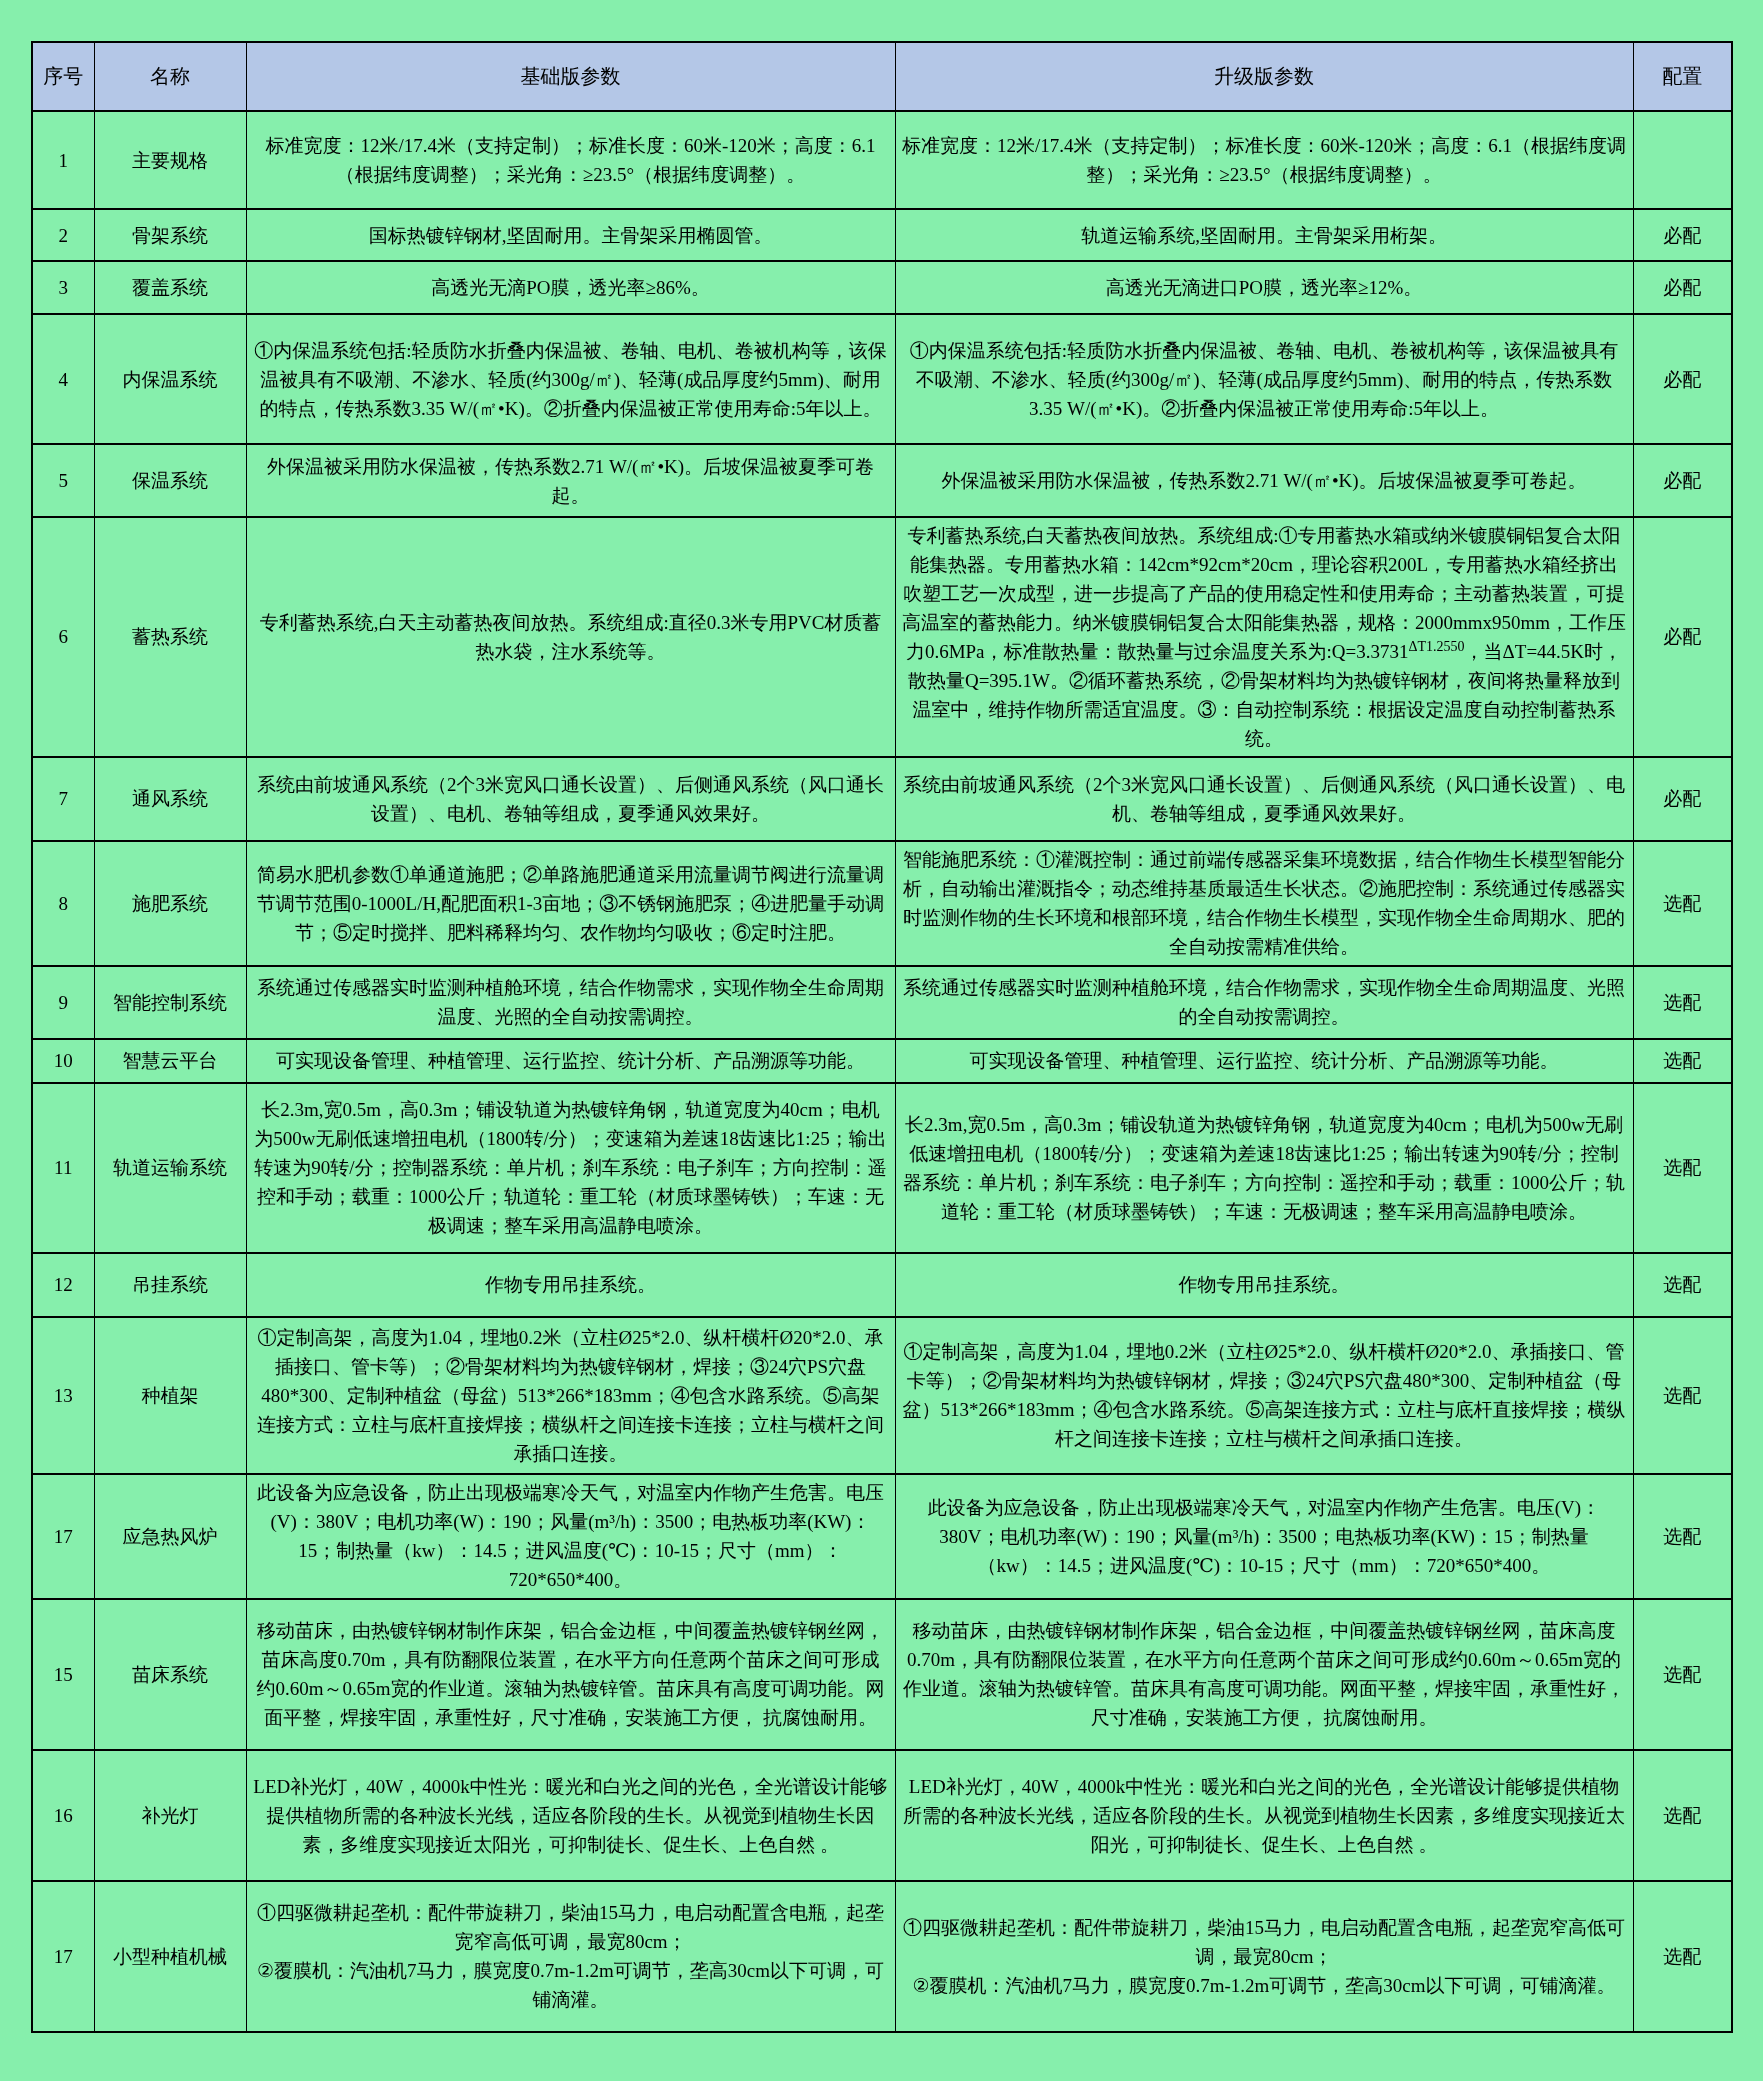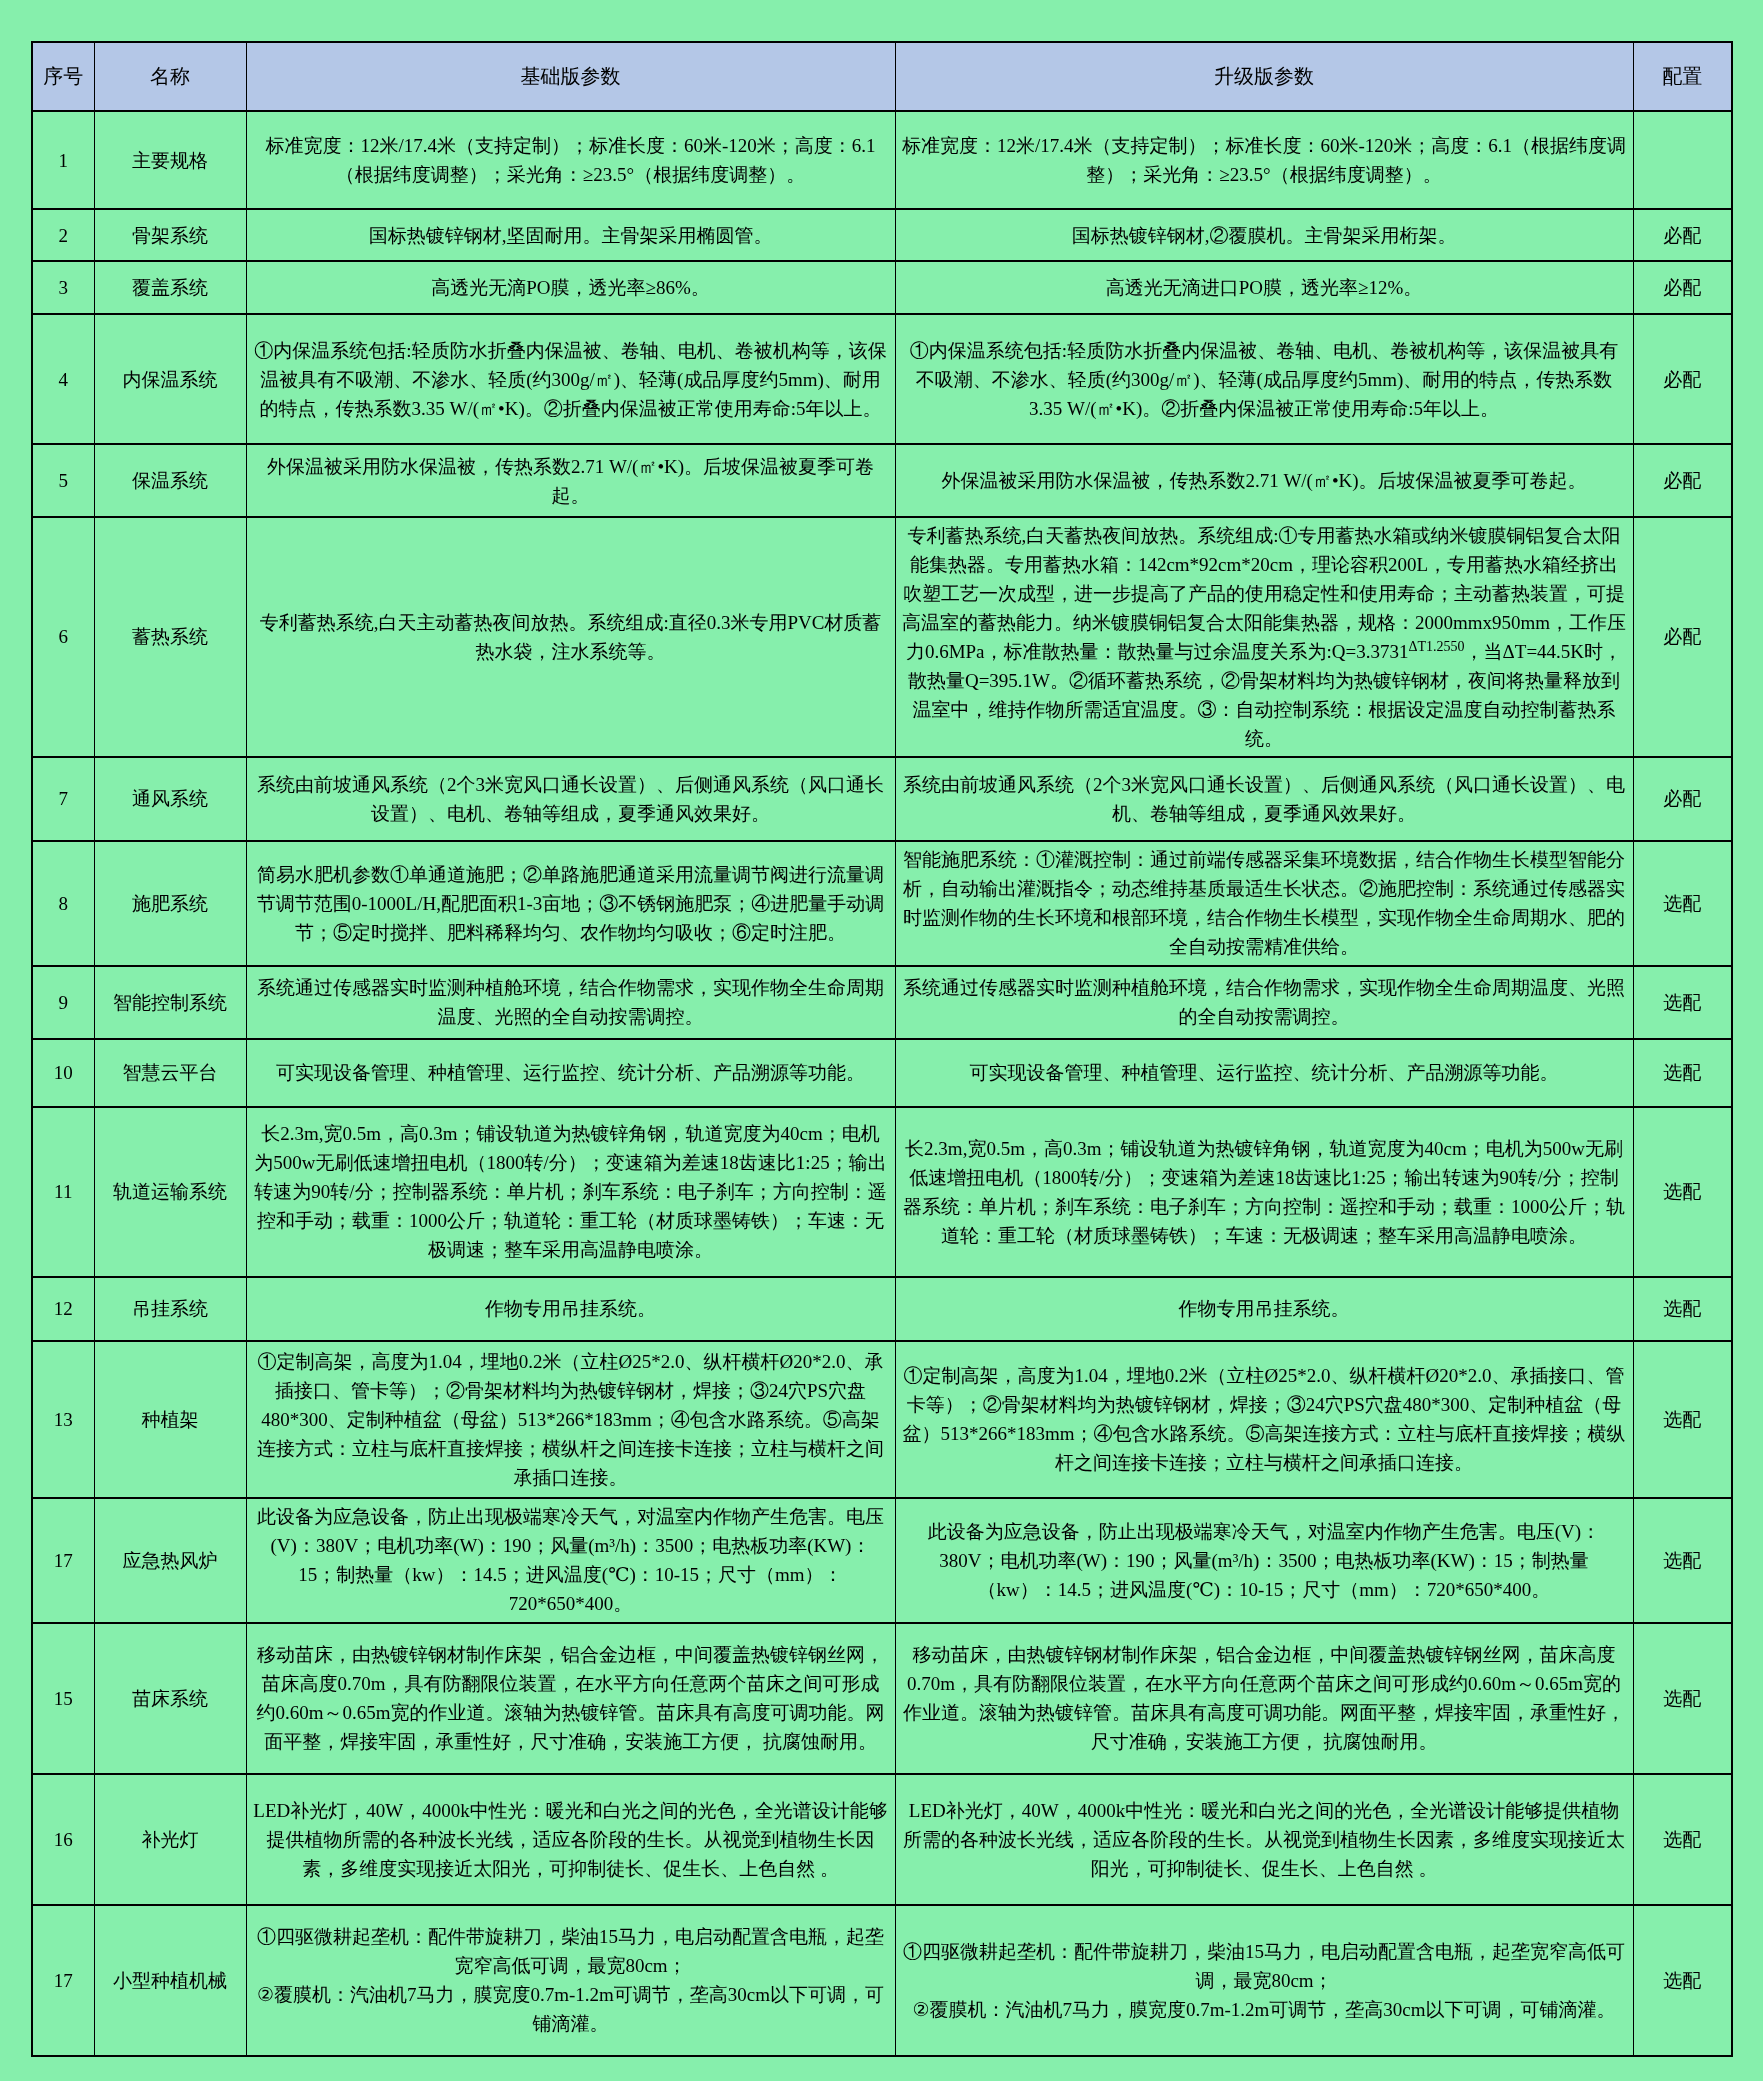--- a/index.html
+++ b/index.html
@@ -82,21 +82,21 @@
         <td class="center">1</td>
         <td class="center">主要规格</td>
         <td class="param">标准宽度：12米/17.4米（支持定制）；标准长度：60米-120米；高度：6.1（根据纬度调整）；采光角：≥23.5°（根据纬度调整）。</td>
         <td class="param">标准宽度：12米/17.4米（支持定制）；标准长度：60米-120米；高度：6.1（根据纬度调整）；采光角：≥23.5°（根据纬度调整）。</td>
         <td class="center"></td>
       </tr>
       <tr style="height:52px">
         <td class="center">2</td>
         <td class="center">骨架系统</td>
         <td class="param">国标热镀锌钢材,坚固耐用。主骨架采用椭圆管。</td>
-        <td class="param">国标热镀锌钢材,②覆膜机。主骨架采用桁架。</td>
+        <td class="param">轨道运输系统,坚固耐用。主骨架采用桁架。</td>
         <td class="center">必配</td>
       </tr>
       <tr style="height:53px">
         <td class="center">3</td>
         <td class="center">覆盖系统</td>
         <td class="param">高透光无滴PO膜，透光率≥86%。</td>
         <td class="param">高透光无滴进口PO膜，透光率≥12%。</td>
         <td class="center">必配</td>
       </tr>
       <tr style="height:130px">
@@ -134,21 +134,21 @@
         <td class="param">智能施肥系统：①灌溉控制：通过前端传感器采集环境数据，结合作物生长模型智能分析，自动输出灌溉指令；动态维持基质最适生长状态。②施肥控制：系统通过传感器实时监测作物的生长环境和根部环境，结合作物生长模型，实现作物全生命周期水、肥的全自动按需精准供给。</td>
         <td class="center">选配</td>
       </tr>
       <tr style="height:73px">
         <td class="center">9</td>
         <td class="center">智能控制系统</td>
         <td class="param">系统通过传感器实时监测种植舱环境，结合作物需求，实现作物全生命周期温度、光照的全自动按需调控。</td>
         <td class="param">系统通过传感器实时监测种植舱环境，结合作物需求，实现作物全生命周期温度、光照的全自动按需调控。</td>
         <td class="center">选配</td>
       </tr>
-      <tr style="height:68px">
+      <tr style="height:44px">
         <td class="center">10</td>
         <td class="center">智慧云平台</td>
         <td class="param">可实现设备管理、种植管理、运行监控、统计分析、产品溯源等功能。</td>
         <td class="param">可实现设备管理、种植管理、运行监控、统计分析、产品溯源等功能。</td>
         <td class="center">选配</td>
       </tr>
       <tr style="height:170px">
         <td class="center">11</td>
         <td class="center">轨道运输系统</td>
         <td class="param">长2.3m,宽0.5m，高0.3m；铺设轨道为热镀锌角钢，轨道宽度为40cm；电机为500w无刷低速增扭电机（1800转/分）；变速箱为差速18齿速比1:25；输出转速为90转/分；控制器系统：单片机；刹车系统：电子刹车；方向控制：遥控和手动；载重：1000公斤；轨道轮：重工轮（材质球墨铸铁）；车速：无极调速；整车采用高温静电喷涂。</td>

